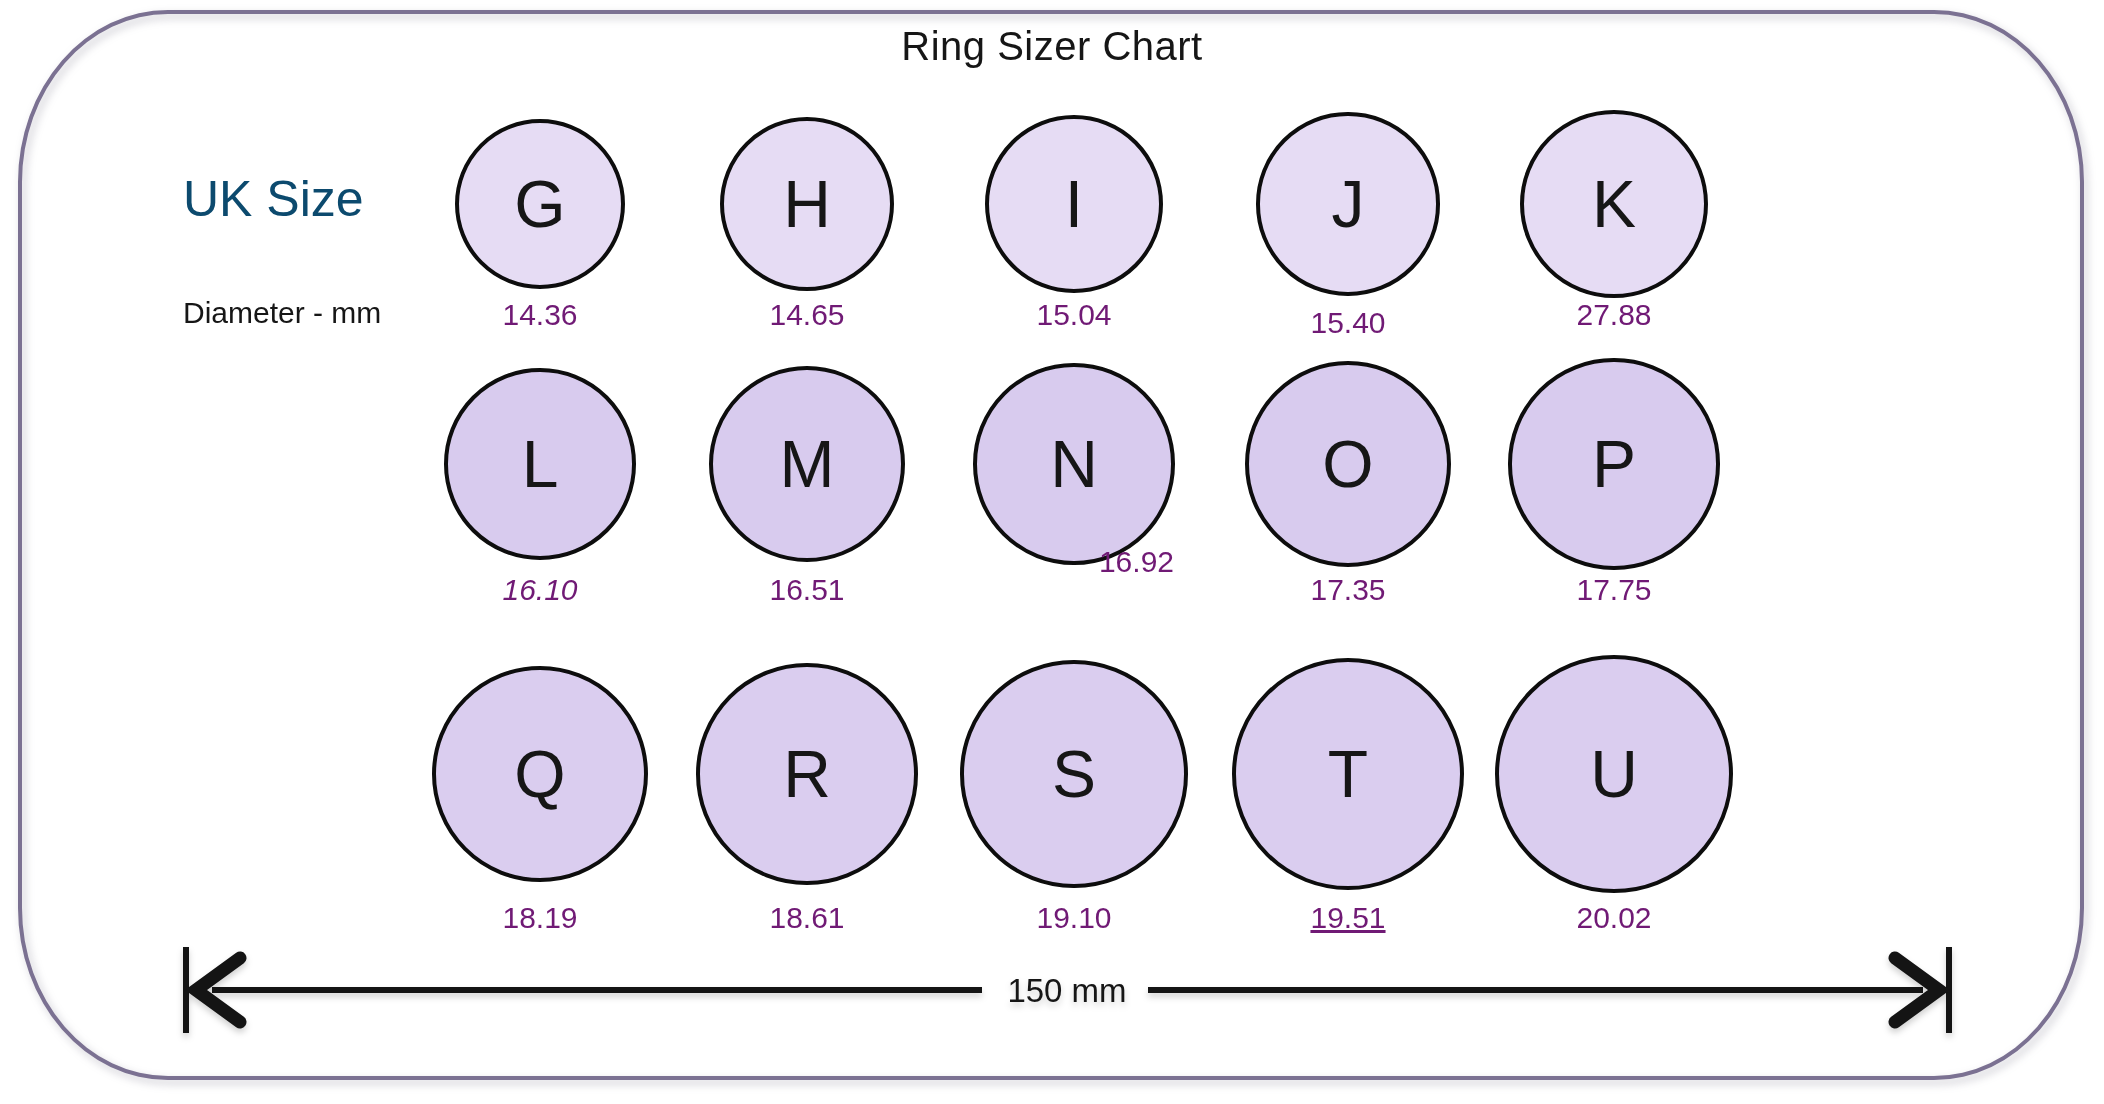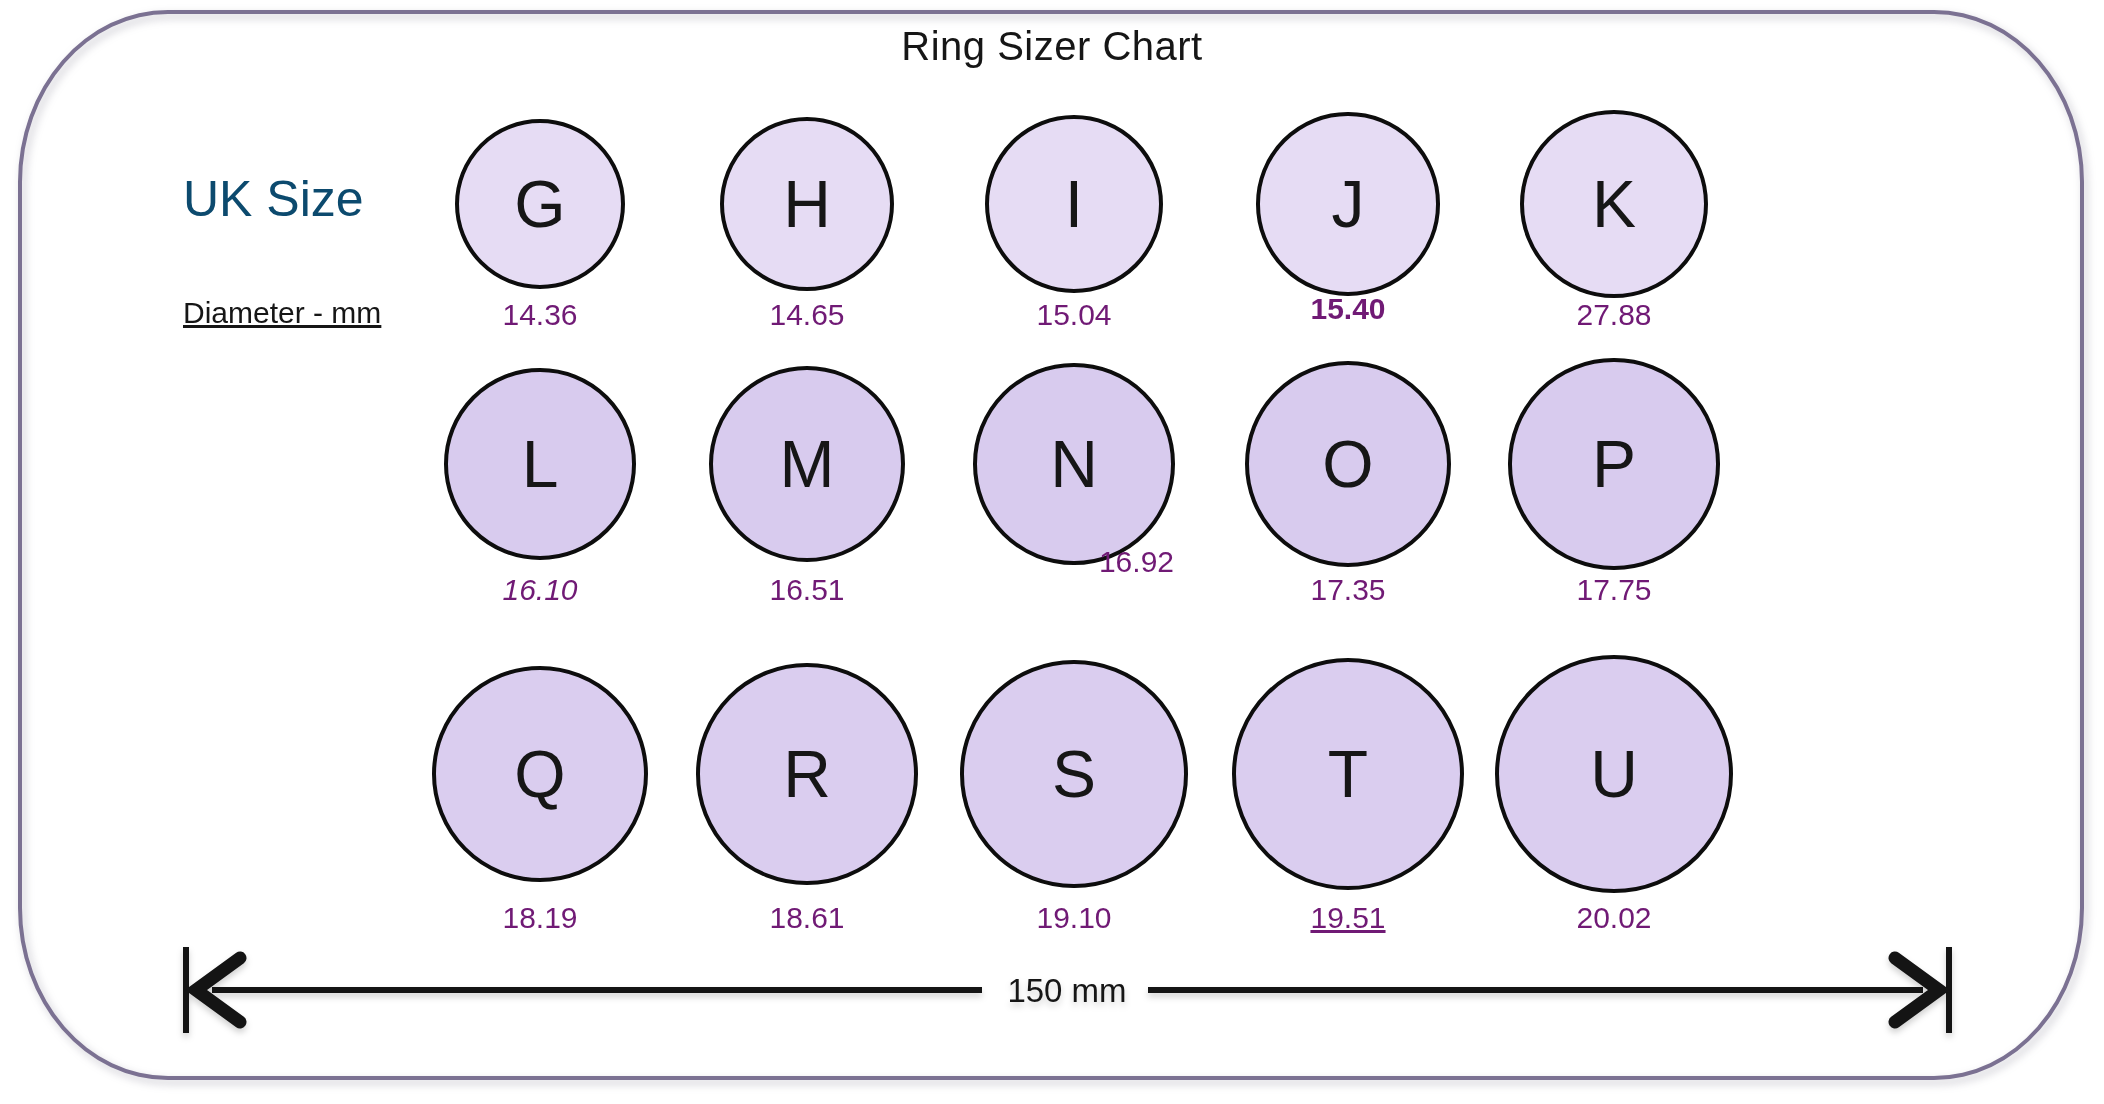--- a/index.html
+++ b/index.html
@@ -34,21 +34,20 @@
     position: absolute;
     left: 183px; top: 170px;
     font-size: 50px;
     color: #0c4a6e;
   }
   .diameter-label {
     position: absolute;
     left: 183px; top: 296px;
     font-size: 30px;
     color: #161616;
-    text-decoration: underline;
   }
   .ring-circle {
     position: absolute;
     box-sizing: border-box;
     border: 4px solid #0d0d0d;
     border-radius: 50%;
     display: flex;
     align-items: center;
     justify-content: center;
   }
@@ -99,21 +98,21 @@
         <span class="ring-letter">H</span>
       </div>
       <div class="mm-value" style="left: 707px; top: 295px;">14.65</div>
       <div class="ring-circle" style="left: 984.512px; top: 114.512px; width: 178.976px; height: 178.976px; background: rgb(230, 220, 244); border-color: rgb(13, 13, 13);">
         <span class="ring-letter">I</span>
       </div>
       <div class="mm-value" style="left: 974px; top: 295px;">15.04</div>
       <div class="ring-circle" style="left: 1256.37px; top: 112.37px; width: 183.26px; height: 183.26px; background: rgb(230, 220, 244); border-color: rgb(13, 13, 13);">
         <span class="ring-letter">J</span>
       </div>
-      <div class="mm-value" style="left: 1248px; top: 289px; font-weight: bold;">15.40</div>
+      <div class="mm-value" style="left: 1248px; top: 303px;">15.40</div>
       <div class="ring-circle" style="left: 1519.99px; top: 109.99px; width: 188.02px; height: 188.02px; background: rgb(230, 220, 244); border-color: rgb(13, 13, 13);">
         <span class="ring-letter">K</span>
       </div>
       <div class="mm-value" style="left: 1514px; top: 295px;">27.88</div>
       <div class="ring-circle" style="left: 444.205px; top: 368.205px; width: 191.59px; height: 191.59px; background: rgb(216, 203, 238); border-color: rgb(13, 13, 13);">
         <span class="ring-letter">L</span>
       </div>
       <div class="mm-value" style="left: 440px; top: 570px; font-style: italic;">16.10</div>
       <div class="ring-circle" style="left: 708.765px; top: 365.765px; width: 196.469px; height: 196.469px; background: rgb(216, 203, 238); border-color: rgb(13, 13, 13);">
         <span class="ring-letter">M</span>

